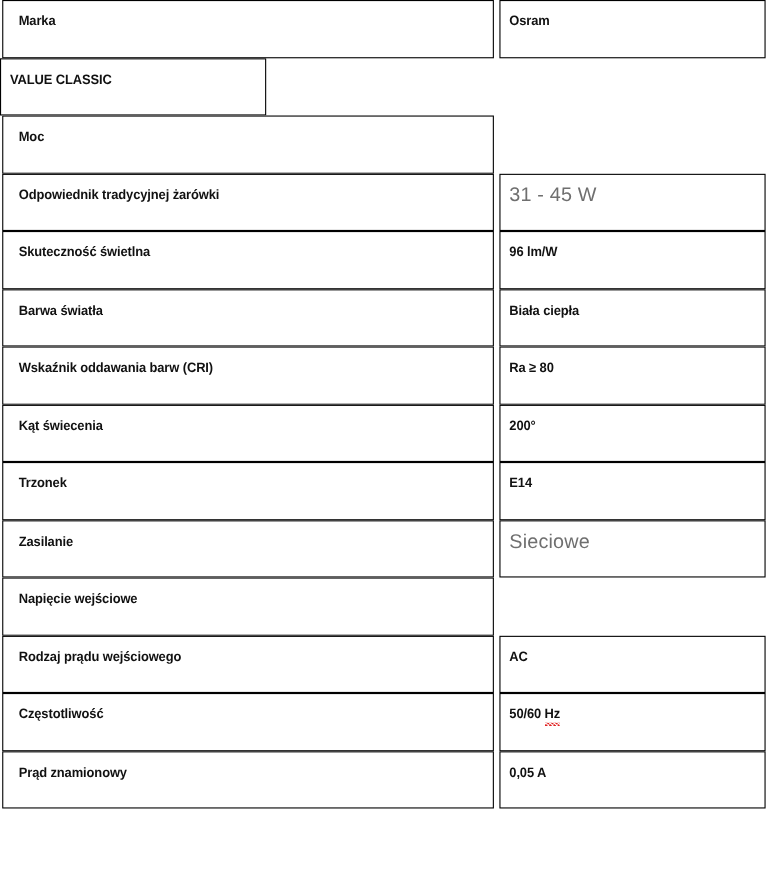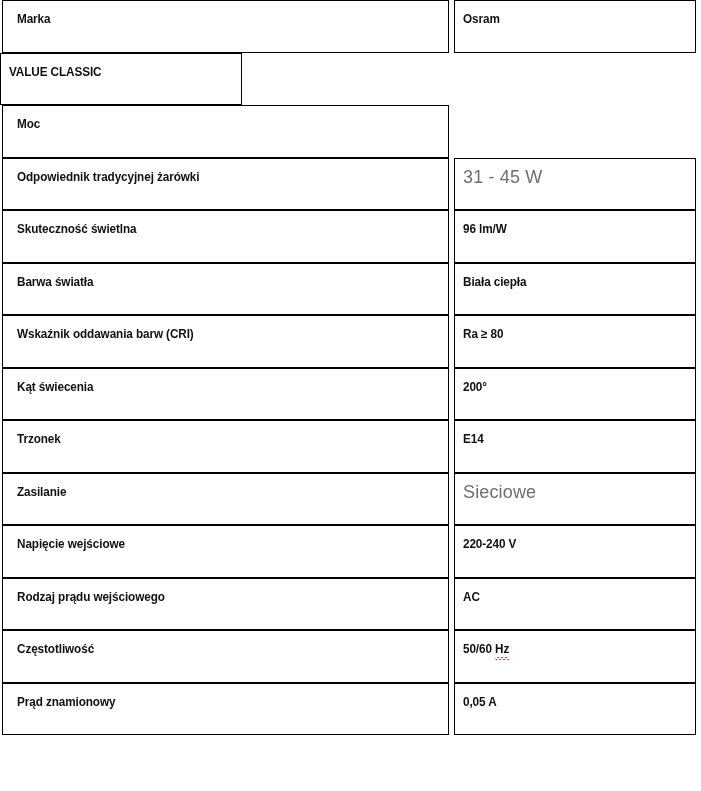--- a/index.html
+++ b/index.html
@@ -182,23 +182,20 @@
         <span class="cell-text">Zasilanie</span>
       </div>
       <div class="cell cell-value">
         <span class="cell-text muted">Sieciowe</span>
       </div>
     </div>
     <div class="spec-row">
       <div class="cell cell-label">
         <span class="cell-text">Napięcie wejściowe</span>
       </div>
-      <div class="cell cell-value">
-        <span class="cell-text">220-240 V</span>
-      </div>
     </div>
     <div class="spec-row">
       <div class="cell cell-label">
         <span class="cell-text">Rodzaj prądu wejściowego</span>
       </div>
       <div class="cell cell-value">
         <span class="cell-text">AC</span>
       </div>
     </div>
     <div class="spec-row">

